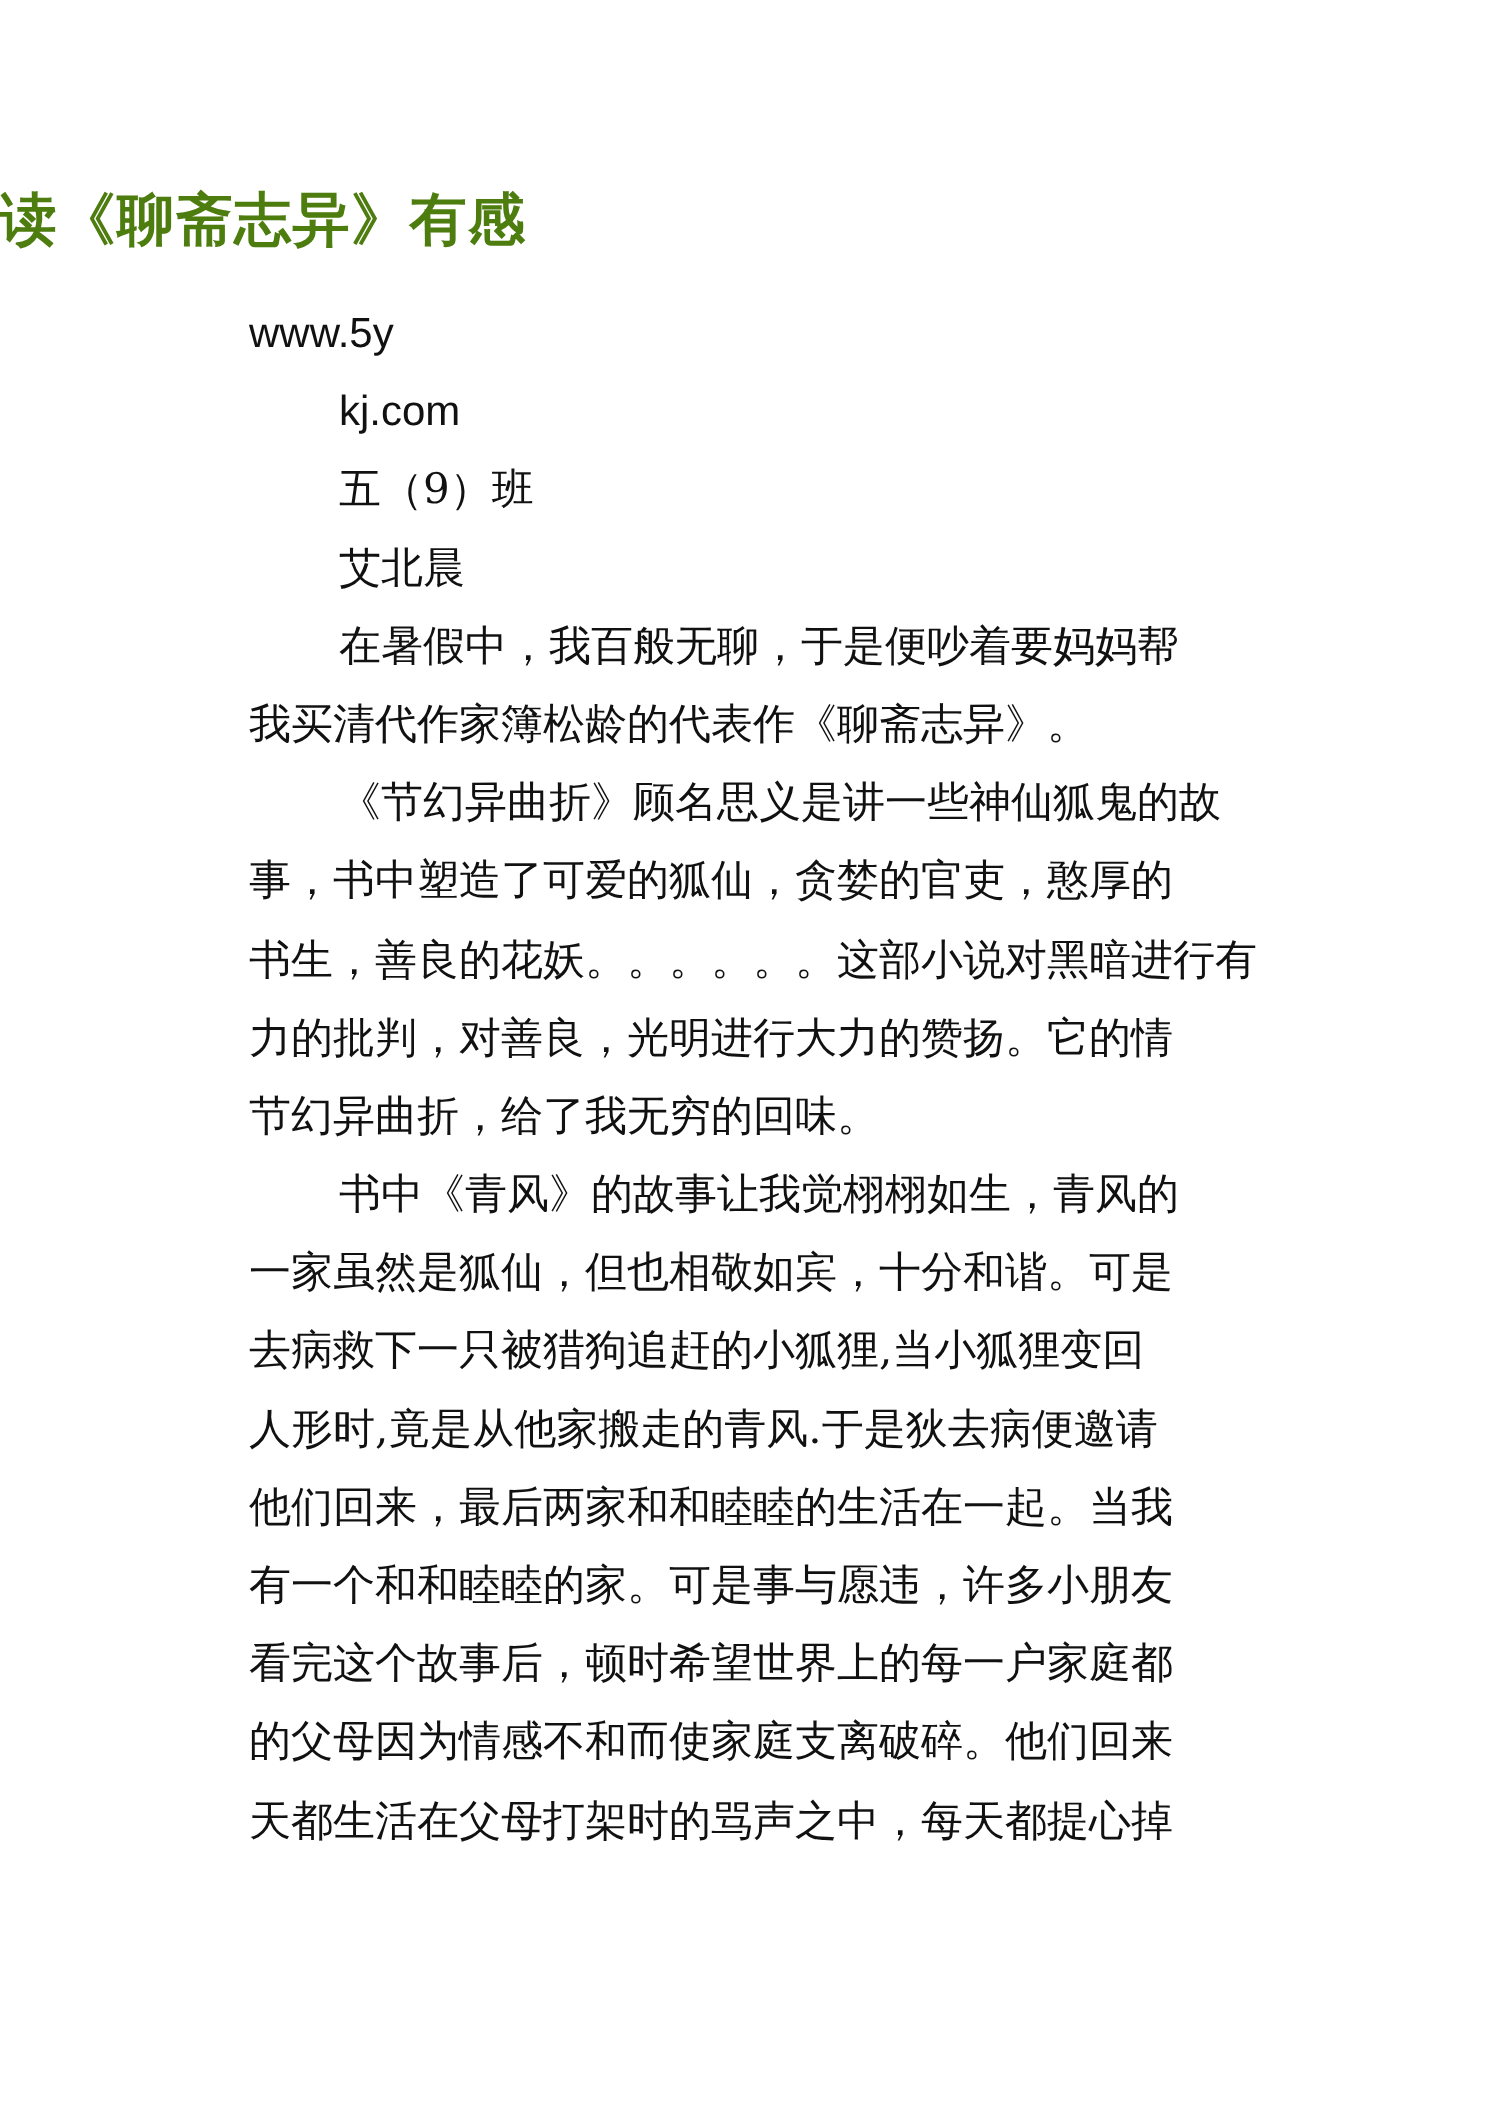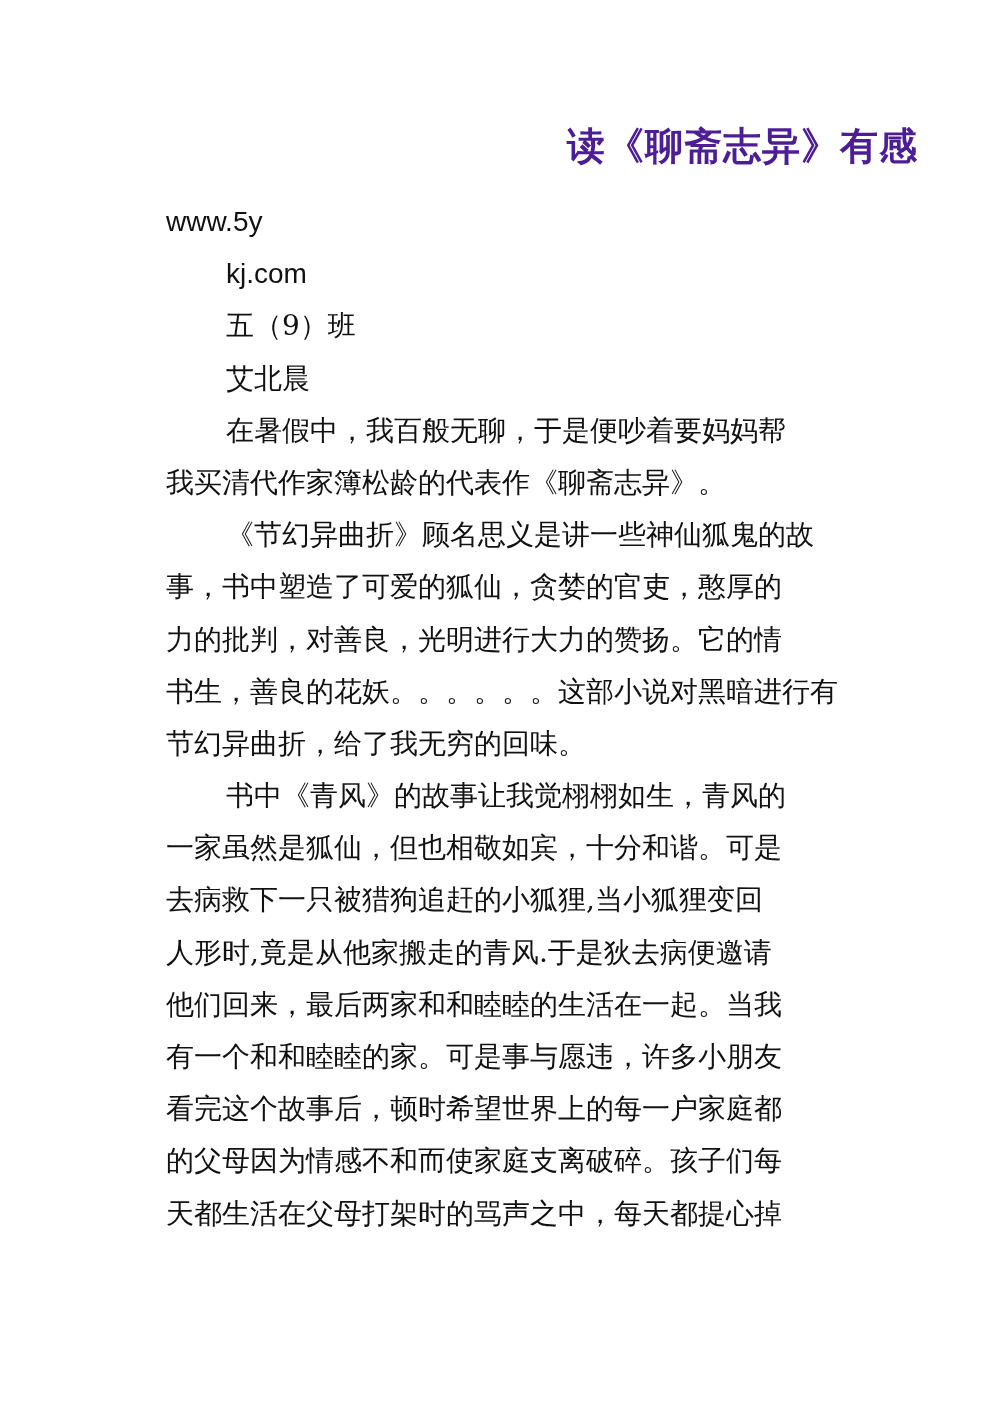--- a/index.html
+++ b/index.html
@@ -1,20 +1,20 @@
 <!DOCTYPE html>
 <html><head>
 <meta charset="utf-8">
 <style>
   html, body { margin: 0; padding: 0; background: #ffffff; }
   body { width: 993px; height: 1404px; position: relative; overflow: hidden; color: #111; }
   .title {
-    position: absolute; left: 0; top: 118px; width: 918px; text-align: right;
+    position: absolute; left: 0; top: 118px; width: 918px; text-align: left;
     font-family: "DejaVu Sans", sans-serif; font-weight: bold; font-size: 38px; line-height: 56px;
-    letter-spacing: 1px; color: #4c1d95;
+    letter-spacing: 1px; color: #4d7c0f;
   }
   .body-text {
     position: absolute; left: 166px; top: 196px; width: 662px;
     font-family: "DejaVu Serif", serif; font-size: 28px; line-height: 52.2px; color: #111;
   }
   .line { white-space: nowrap; height: 52.2px; }
   .mono { font-family: Liberation Sans, sans-serif; font-size: 28px; }
   .ind { padding-left: 60px; }
 </style>
 </head>
@@ -26,26 +26,26 @@
   <div class="line mono">www.5y</div>
   <div class="line mono ind">kj.com</div>
   <div class="line ind">五（9）班</div>
   <div class="line ind">艾北晨</div>
 
   <div class="line ind">在暑假中，我百般无聊，于是便吵着要妈妈帮</div>
   <div class="line">我买清代作家簿松龄的代表作《聊斋志异》。</div>
 
   <div class="line ind">《节幻异曲折》顾名思义是讲一些神仙狐鬼的故</div>
   <div class="line">事，书中塑造了可爱的狐仙，贪婪的官吏，憨厚的</div>
+  <div class="line">书生，善良的花妖。。。。。。这部小说对黑暗进行有</div>
   <div class="line">力的批判，对善良，光明进行大力的赞扬。它的情</div>
-  <div class="line">书生，善良的花妖。。。。。。这部小说对黑暗进行有</div>
   <div class="line">节幻异曲折，给了我无穷的回味。</div>
 
   <div class="line ind">书中《青风》的故事让我觉栩栩如生，青风的</div>
   <div class="line">一家虽然是狐仙，但也相敬如宾，十分和谐。可是</div>
   <div class="line">去病救下一只被猎狗追赶的小狐狸,当小狐狸变回</div>
   <div class="line">人形时,竟是从他家搬走的青风.于是狄去病便邀请</div>
   <div class="line">他们回来，最后两家和和睦睦的生活在一起。当我</div>
   <div class="line">有一个和和睦睦的家。可是事与愿违，许多小朋友</div>
   <div class="line">看完这个故事后，顿时希望世界上的每一户家庭都</div>
-  <div class="line">的父母因为情感不和而使家庭支离破碎。孩子们每</div>
+  <div class="line">的父母因为情感不和而使家庭支离破碎。他们回来</div>
   <div class="line">天都生活在父母打架时的骂声之中，每天都提心掉</div>
 </div>
 
 </body></html>

